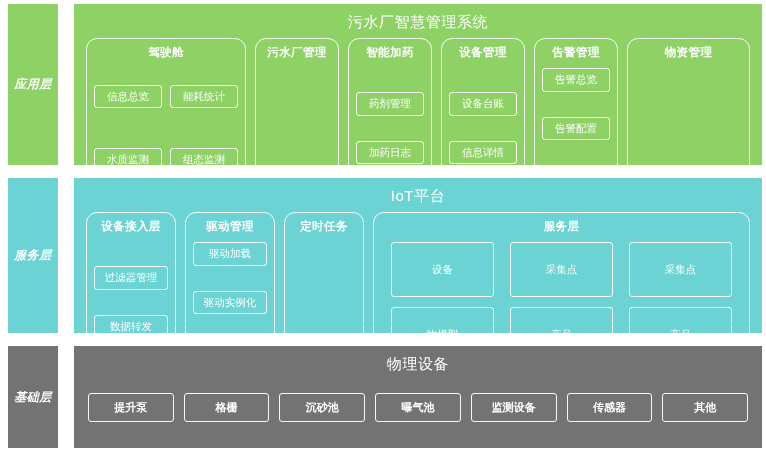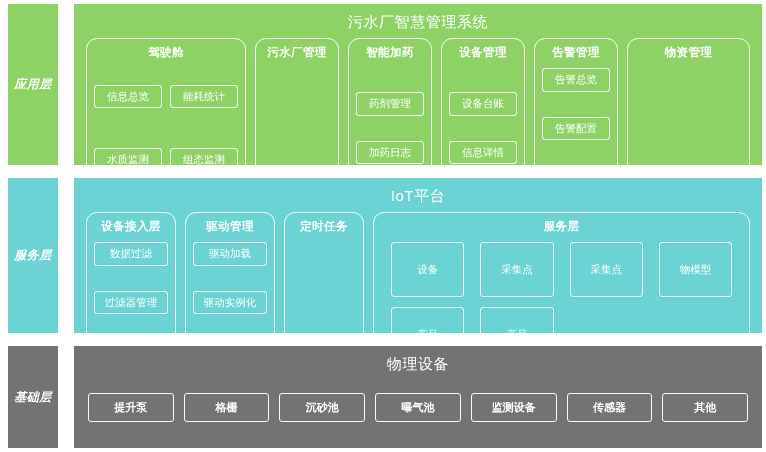--- a/index.html
+++ b/index.html
@@ -101,21 +101,21 @@
 
   
   .g-access  { flex: 0 0 90px; }
   .g-driver  { flex: 0 0 90px; }
   .g-cron    { flex: 0 0 80px; }
   .g-service { flex: 1 1 auto; }
   .g-api     { flex: 0 0 90px; }
 
   .g-service .group-items {
     display: grid;
-    grid-template-columns: repeat(4, 1fr);
+    grid-template-columns: repeat(3, 1fr);
     grid-auto-rows: 1fr;
     gap: 10px 16px;
     align-content: center;
     padding: 0 10px;
   }
   .g-service .chip { display: flex; align-items: center; justify-content: center; }
 
   
   .infra .panel-body {
     align-items: center;
@@ -189,21 +189,20 @@
 
   <div class="layer-row svc">
     <div class="side-tab">服务层</div>
     <div class="panel">
       <div class="panel-title">IoT平台</div>
       <div class="panel-body">
 
         <div class="group g-access">
           <div class="group-title">设备接入层</div>
           <div class="group-items stack">
-            <div class="chip">数据过滤</div>
             <div class="chip">过滤器管理</div>
             <div class="chip">数据转发</div>
           </div>
         </div>
 
         <div class="group g-driver">
           <div class="group-title">驱动管理</div>
           <div class="group-items stack">
             <div class="chip">驱动加载</div>
             <div class="chip">驱动实例化</div>

